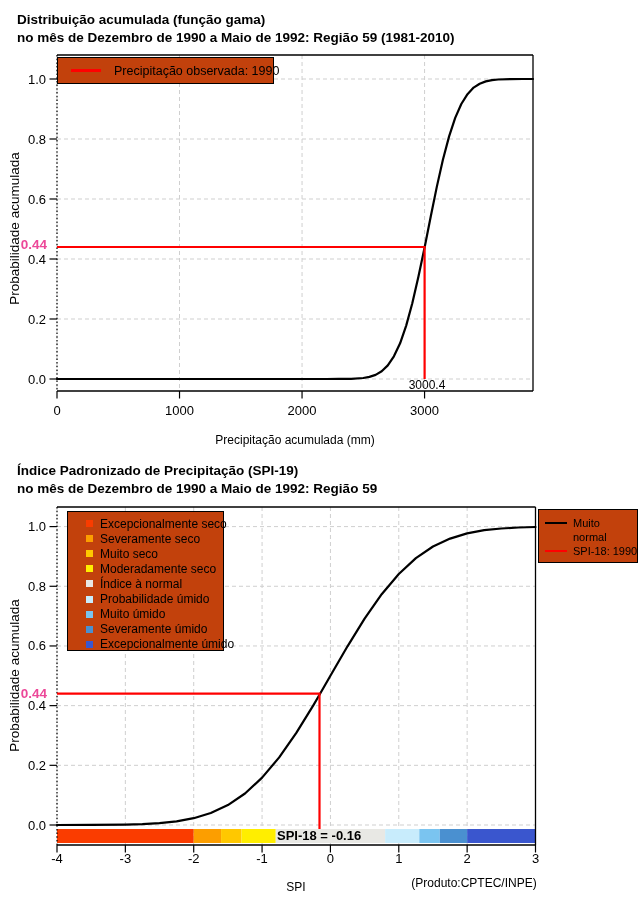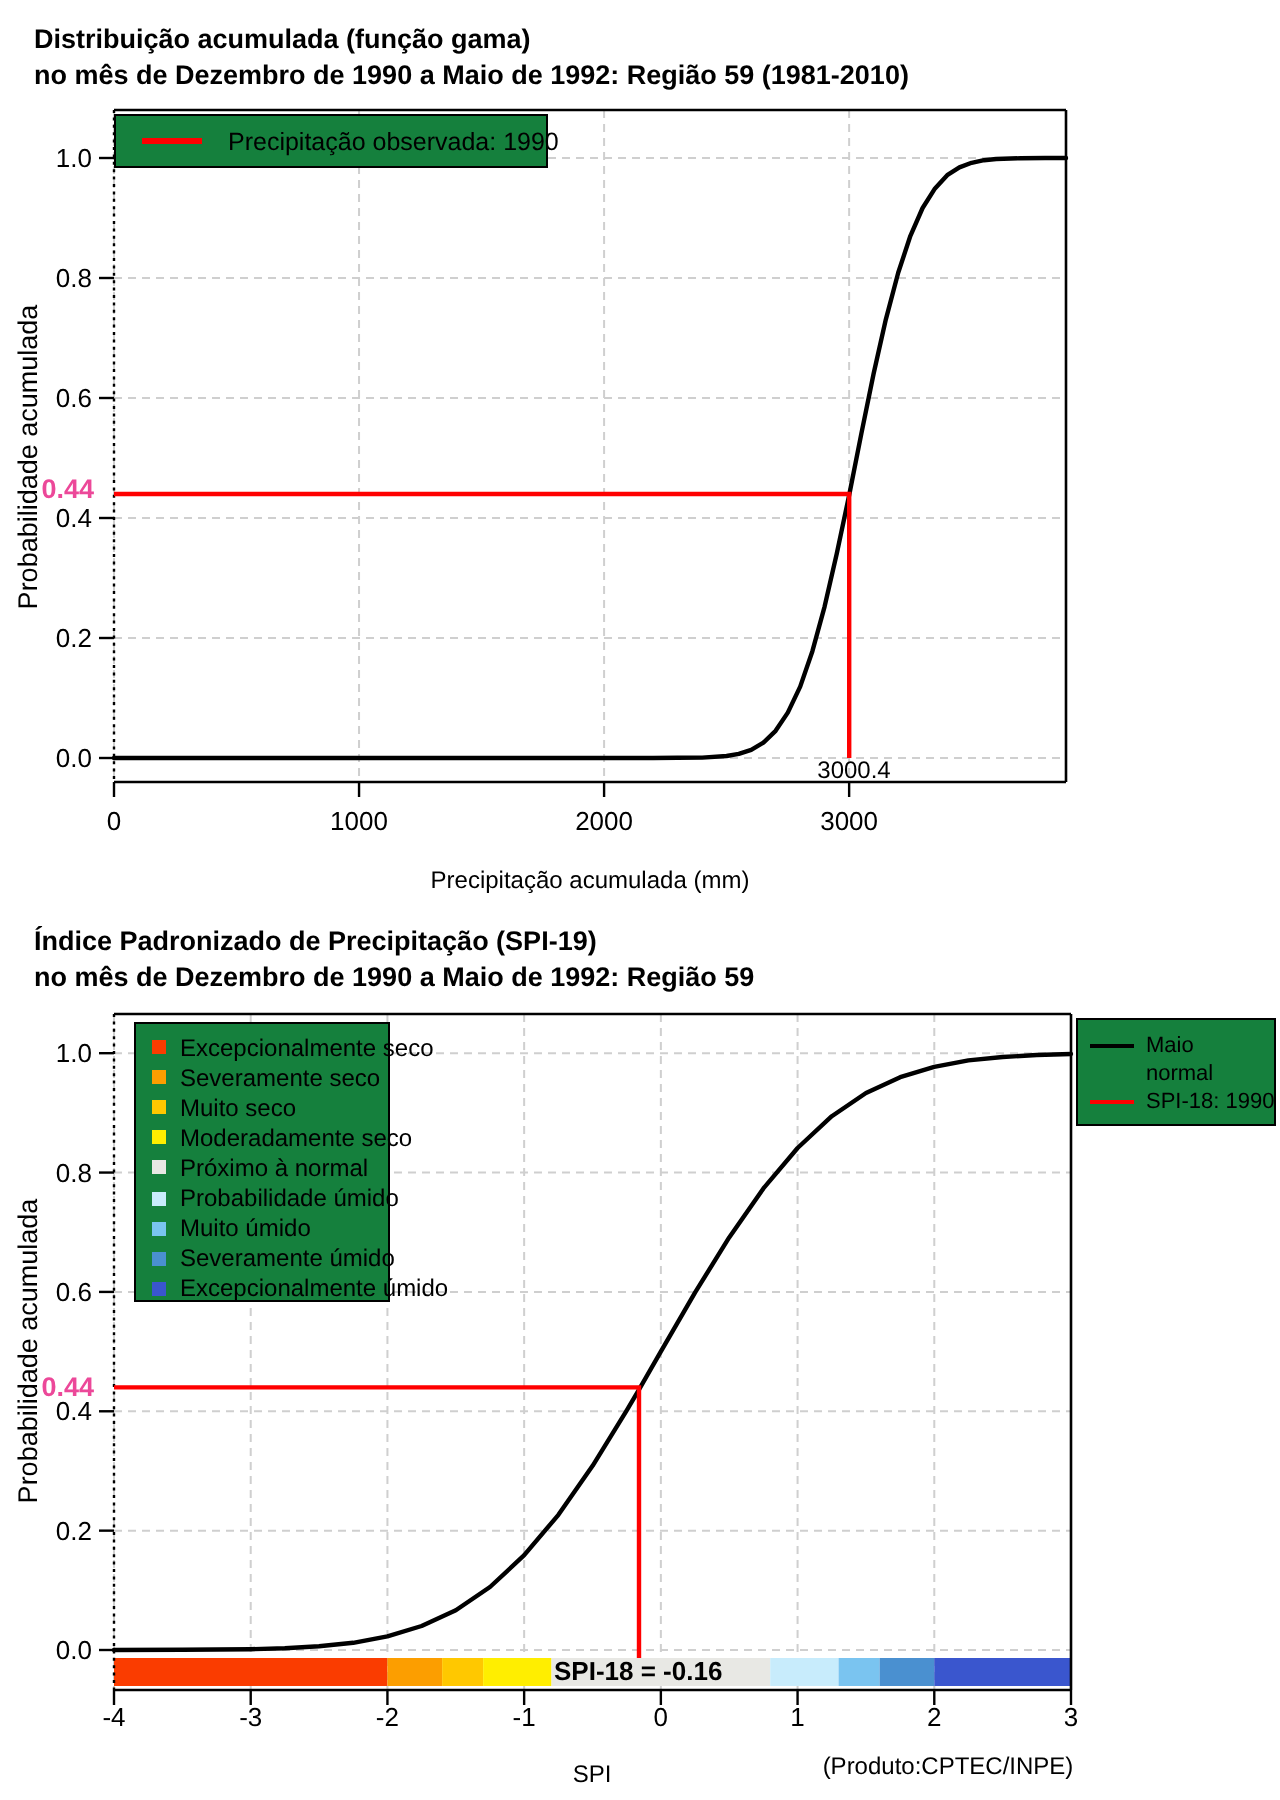--- a/index.html
+++ b/index.html
@@ -7,25 +7,25 @@
     position:relative;width:640px;height:900px;background:#ffffff;
     font-family:"Liberation Sans", sans-serif;color:#000;overflow:hidden;
   }
   #plot-svg{position:absolute;left:0;top:0;}
   .abs{position:absolute;}
   .title{width:560px;left:17px;text-align:left;font-weight:bold;font-size:13.5px;line-height:17px;}
   .axis-label{font-size:12px;}
   .vlabel{width:170px;text-align:center;transform:rotate(-90deg);font-size:13.5px;}
   .marker-y{width:34px;text-align:right;font-weight:bold;font-size:13.5px;color:#ec4899;line-height:14px;}
   .marker-x{width:80px;text-align:center;font-weight:normal;font-size:12px;line-height:14px;}
-  .legend-box{border:1.3px solid #000;background:#15803d;box-sizing:border-box;}
+  .legend-box{border:1.3px solid #000;background:#c2410c;box-sizing:border-box;}
   #legend-top{left:57px;top:57px;width:217px;height:27px;display:flex;align-items:center;}
   #legend-top .sample{width:30px;height:3px;margin-left:13px;flex:0 0 auto;}
   #legend-top .lbl{margin-left:13px;font-size:12.5px;white-space:nowrap;}
-  #legend-cat{left:67px;top:511px;width:128px;height:140px;padding:4px 0 0 6px;}
+  #legend-cat{left:67px;top:511px;width:157px;height:140px;padding:4px 0 0 16px;}
   .cat-row{display:flex;align-items:center;height:15.1px;}
   .cat-chip{width:7px;height:7px;flex:0 0 auto;margin:0 7px 0 2px;}
   .cat-lbl{font-size:12px;white-space:nowrap;}
   #legend-right{left:538px;top:509px;width:100px;height:54px;padding:6px 0 0 4px;font-size:11px;}
   .lr-row{display:flex;align-items:center;height:14px;}
   .lr-sample{width:22px;height:2.5px;flex:0 0 auto;margin:0 6px 0 2px;}
   .lr-sample.none{background:transparent !important;}
   .lr-lbl{white-space:nowrap;}
   #band-label{font-weight:bold;font-size:13px;line-height:14px;white-space:nowrap;}
   #credit{width:220px;text-align:center;font-size:12px;}
@@ -181,21 +181,21 @@
       <div class="cat-row">
         <span class="cat-chip" style="background: rgb(255, 200, 0);"></span>
         <span class="cat-lbl">Muito seco</span>
       </div>
       <div class="cat-row">
         <span class="cat-chip" style="background: rgb(255, 238, 0);"></span>
         <span class="cat-lbl">Moderadamente seco</span>
       </div>
       <div class="cat-row">
         <span class="cat-chip" style="background: rgb(232, 232, 228);"></span>
-        <span class="cat-lbl">Próximo à normal</span>
+        <span class="cat-lbl">Índice à normal</span>
       </div>
       <div class="cat-row">
         <span class="cat-chip" style="background: rgb(200, 236, 252);"></span>
         <span class="cat-lbl">Probabilidade úmido</span>
       </div>
       <div class="cat-row">
         <span class="cat-chip" style="background: rgb(122, 196, 240);"></span>
         <span class="cat-lbl">Muito úmido</span>
       </div>
       <div class="cat-row">
@@ -204,21 +204,21 @@
       </div>
       <div class="cat-row">
         <span class="cat-chip" style="background: rgb(58, 86, 206);"></span>
         <span class="cat-lbl">Excepcionalmente úmido</span>
       </div>
     </div>
 
   <div class="abs legend-box" id="legend-right">
     <div class="lr-row">
       <span class="lr-sample" style="background: rgb(0, 0, 0);"></span>
-      <span class="lr-lbl">Maio</span>
+      <span class="lr-lbl">Muito</span>
     </div>
     <div class="lr-row">
       <span class="lr-sample none"></span>
       <span class="lr-lbl">normal</span>
     </div>
     <div class="lr-row">
       <span class="lr-sample" style="background: rgb(255, 0, 0);"></span>
       <span class="lr-lbl">SPI-18: 1990</span>
     </div>
   </div>

